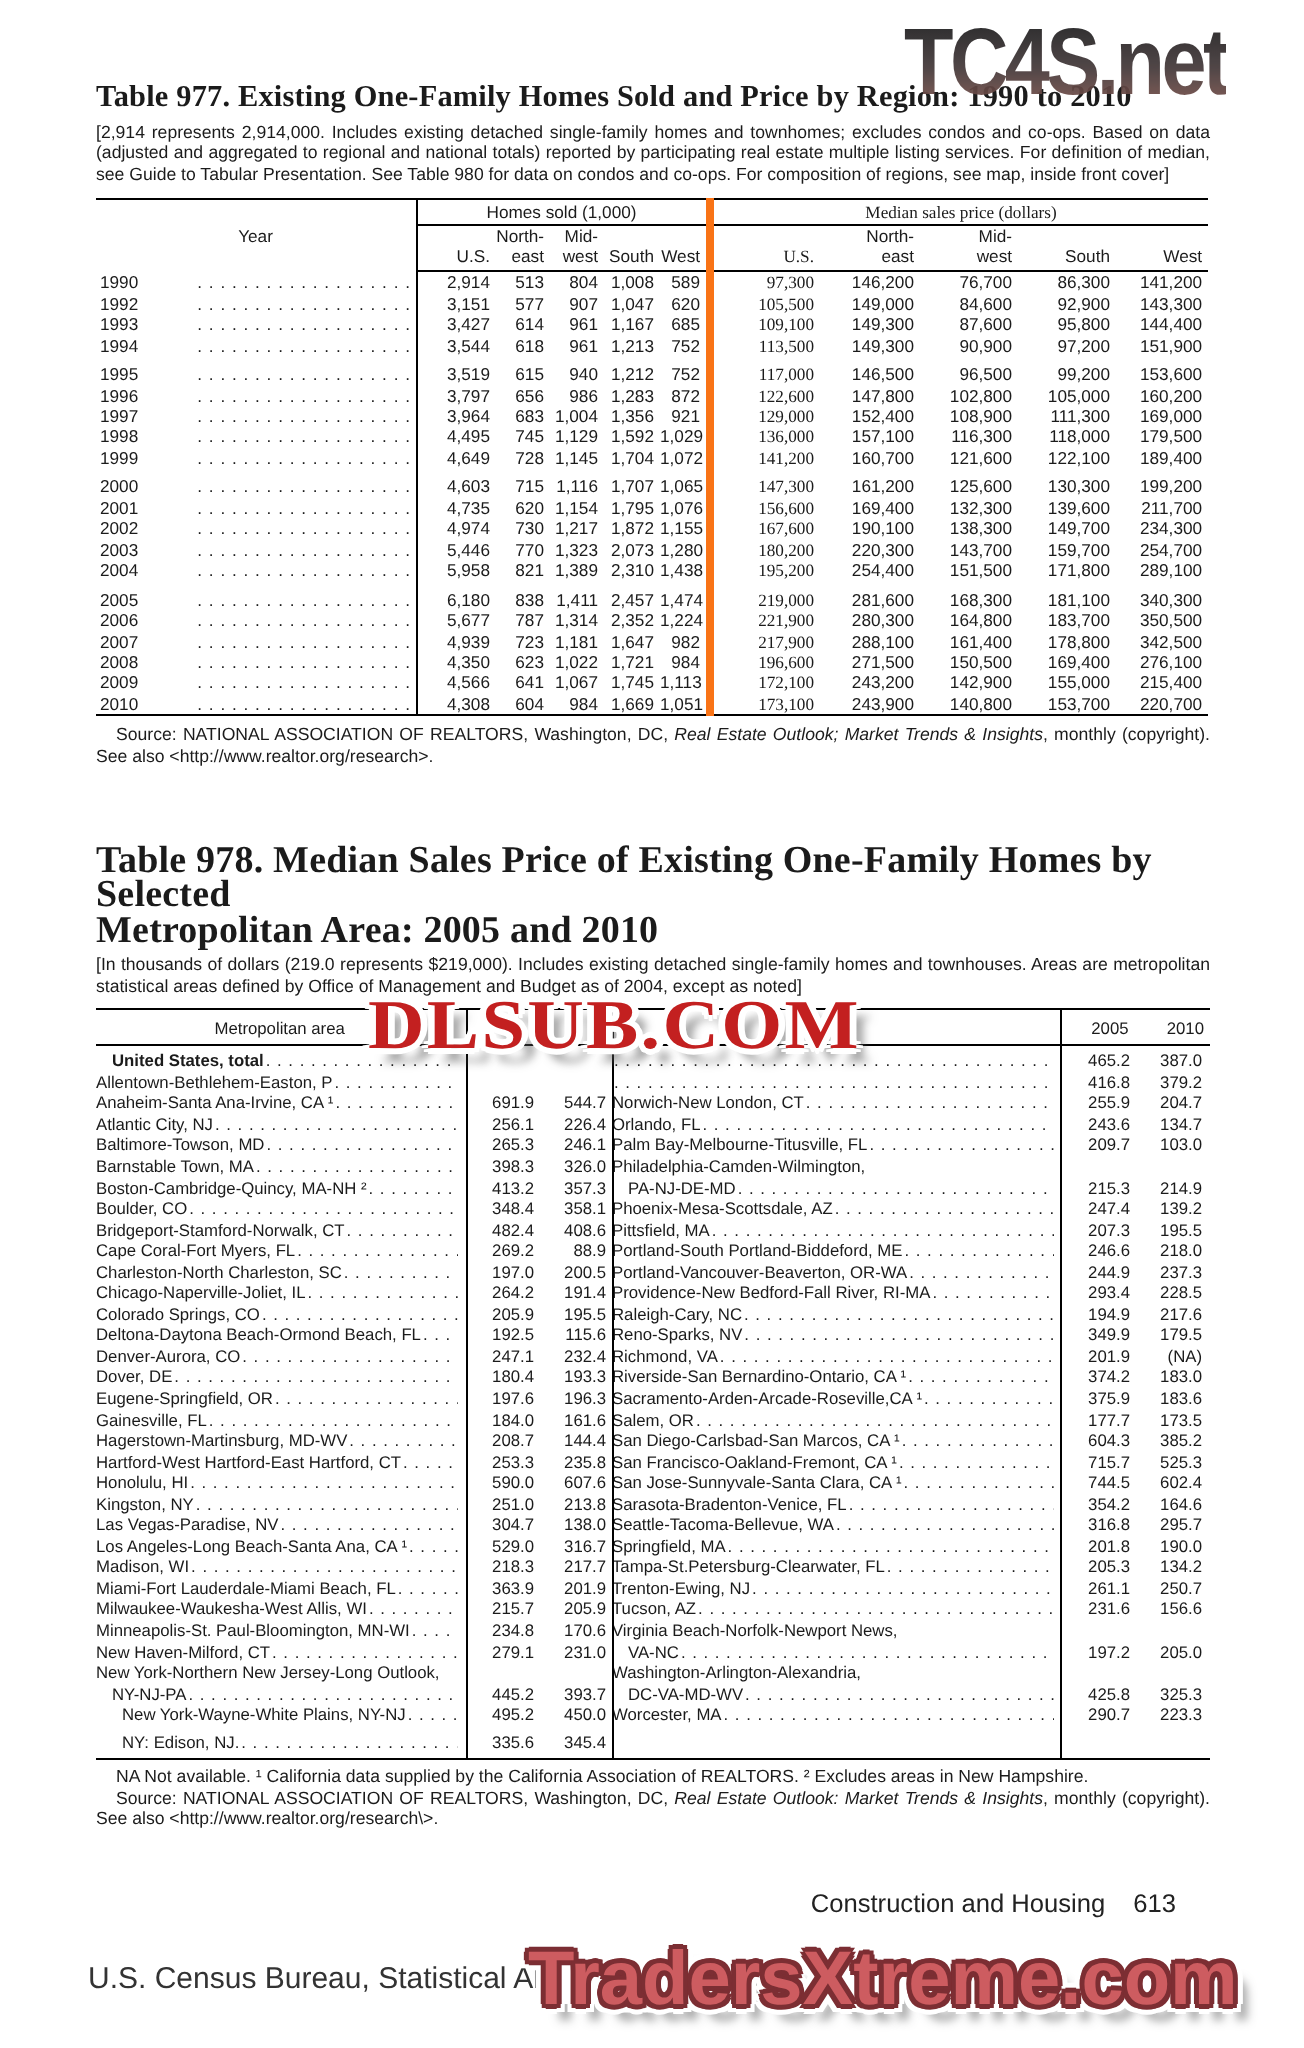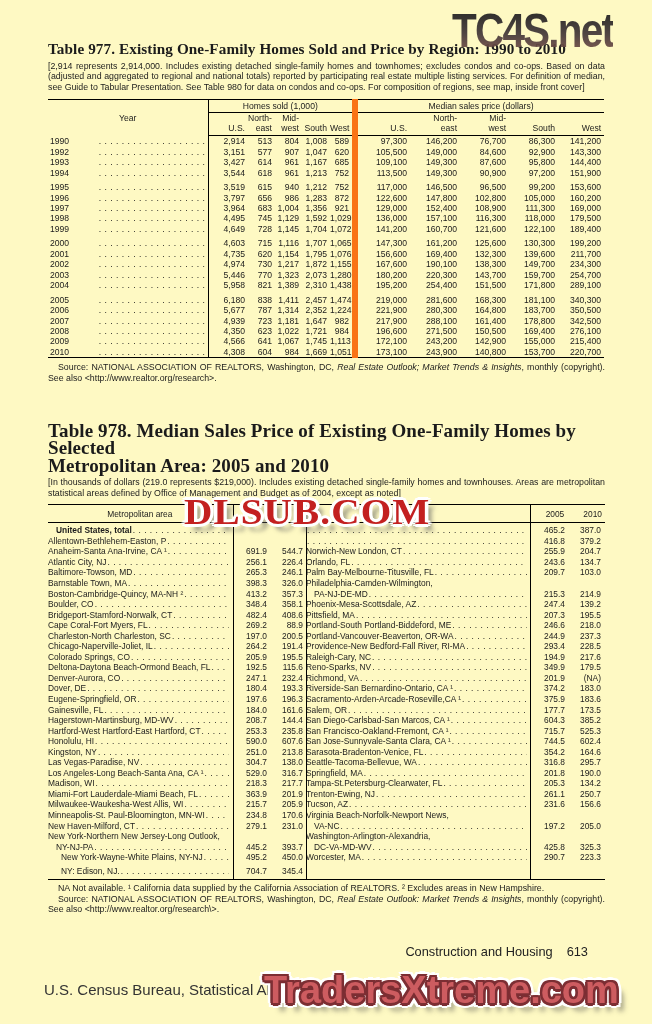--- a/index.html
+++ b/index.html
@@ -1,16 +1,16 @@
 <!DOCTYPE html>
 <html><head>
 <meta charset="utf-8">
 <style>
   html,body{margin:0;padding:0;background:#e8e8e8;}
-  .page{position:relative;width:652px;height:1024px;background:#fef9c3;
+  .page{position:relative;width:652px;height:1024px;background:#ffffff;
         font-family:"Liberation Sans",sans-serif;color:#1b1b1b;overflow:hidden;margin:0 auto;}
   .content{position:absolute;left:48px;top:0;width:557px;}
 
   
   .tbl-title{font-family:"Liberation Serif",serif;font-weight:bold;font-size:15.2px;
              line-height:17.5px;letter-spacing:.1px;margin-top:40px;}
   .tbl-title2{font-family:"Liberation Serif",serif;font-weight:bold;font-size:19px;
              line-height:17.5px;letter-spacing:.1px;margin-top:38px;}
   .note{font-size:8.8px;line-height:10.6px;text-align:justify;margin-top:3px;}
   .source{font-size:8.8px;line-height:10.6px;text-align:justify;margin-top:4px;text-indent:10px;}
@@ -20,21 +20,21 @@
   
   table.t977{border-collapse:collapse;table-layout:fixed;width:556px;margin-top:7px;
              border-top:1.6px solid #000;border-bottom:1.6px solid #000;font-size:8.6px;}
   .t977 th{font-weight:normal;}
   .t977 .grp{text-align:center;border-bottom:1px solid #000;padding:1px 0 1px 0;}
   .t977 th.yhead{border-right:1px solid #000;text-align:center;vertical-align:middle;}
   .t977 tr.sub th{text-align:right;vertical-align:bottom;white-space:pre-line;
                   padding:1px 3px 2px 0;line-height:9.5px;border-bottom:1px solid #000;}
   .t977 td{text-align:right;padding:0 3px 0 0;line-height:10.45px;vertical-align:bottom;}
   .t977 td.ycell{border-right:1px solid #000;padding:0 2px 0 2px;}
-  .t977 .grpdiv{border-left:6px solid #f97316;}
+  .t977 .grpdiv{border-left:4px solid #f97316;font-family:Liberation Serif, serif;}
   .t977 tr.gap td{padding-top:4px;}
   .ywrap{display:flex;align-items:baseline;overflow:hidden;}
   .ylead{flex:1;overflow:hidden;white-space:nowrap;margin-left:1px;}
   .ylead::after{content:". . . . . . . . . . . . . . . . . . .";letter-spacing:.5px;}
 
   
   .t978wrap{position:relative;margin-top:6px;}
   .t978{position:relative;border-top:1.6px solid #000;border-bottom:1.6px solid #000;
         font-size:8.4px;}
   .t978 .vrule{position:absolute;top:0;bottom:0;width:1px;background:#000;}
@@ -714,21 +714,21 @@
               </div>
               <div class="line">
                 <span class="nm ind2">New York-Wayne-White Plains, NY-NJ</span>
                 <span class="lead"></span>
                 <span class="v">495.2</span>
                 <span class="v2">450.0</span>
               </div>
               <div class="line gap">
                 <span class="nm ind2">NY: Edison, NJ.</span>
                 <span class="lead"></span>
-                <span class="v">704.7</span>
+                <span class="v">335.6</span>
                 <span class="v2">345.4</span>
               </div>
             </div>
           <div class="half half-r">
               <div class="line">
                 <span class="nm"></span>
                 <span class="lead"></span>
                 <span class="v">465.2</span>
                 <span class="v2">387.0</span>
               </div>

